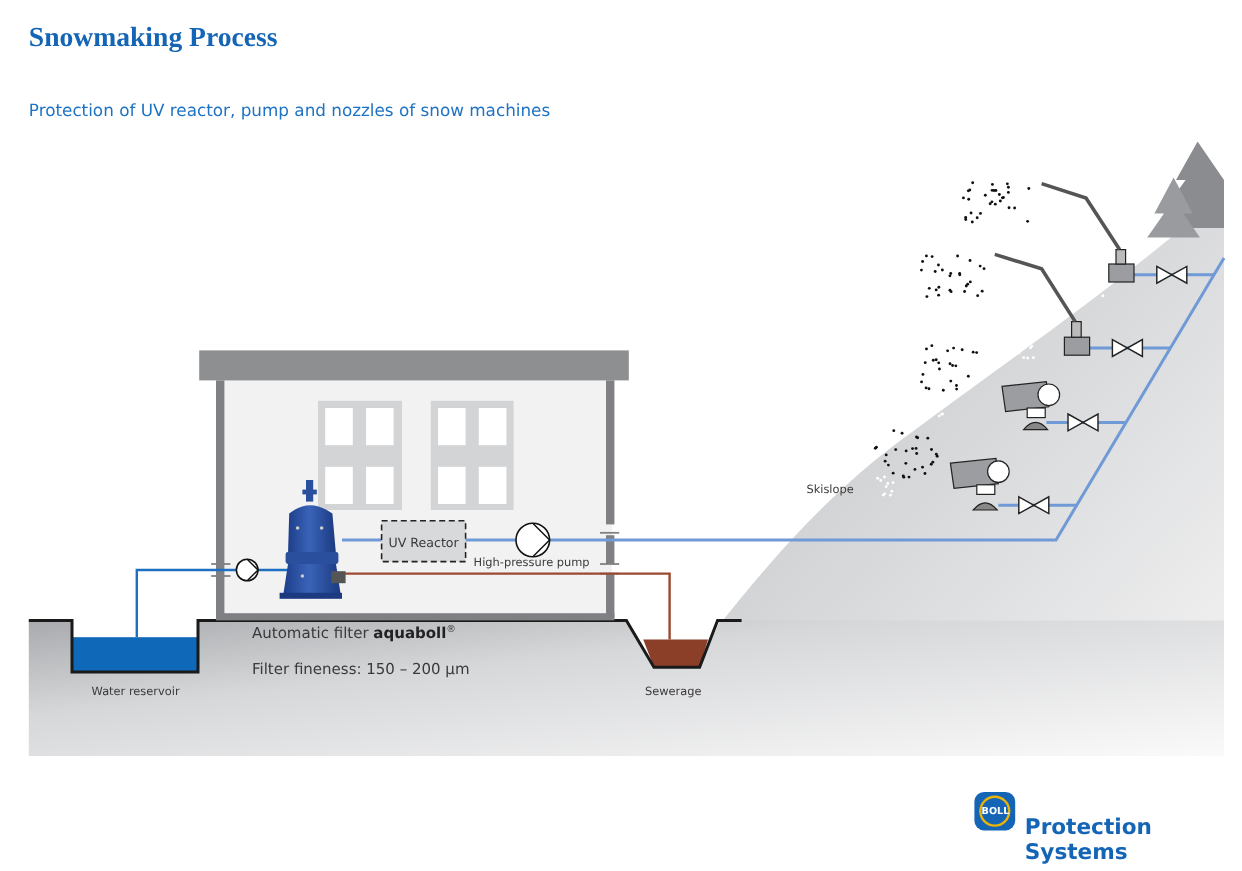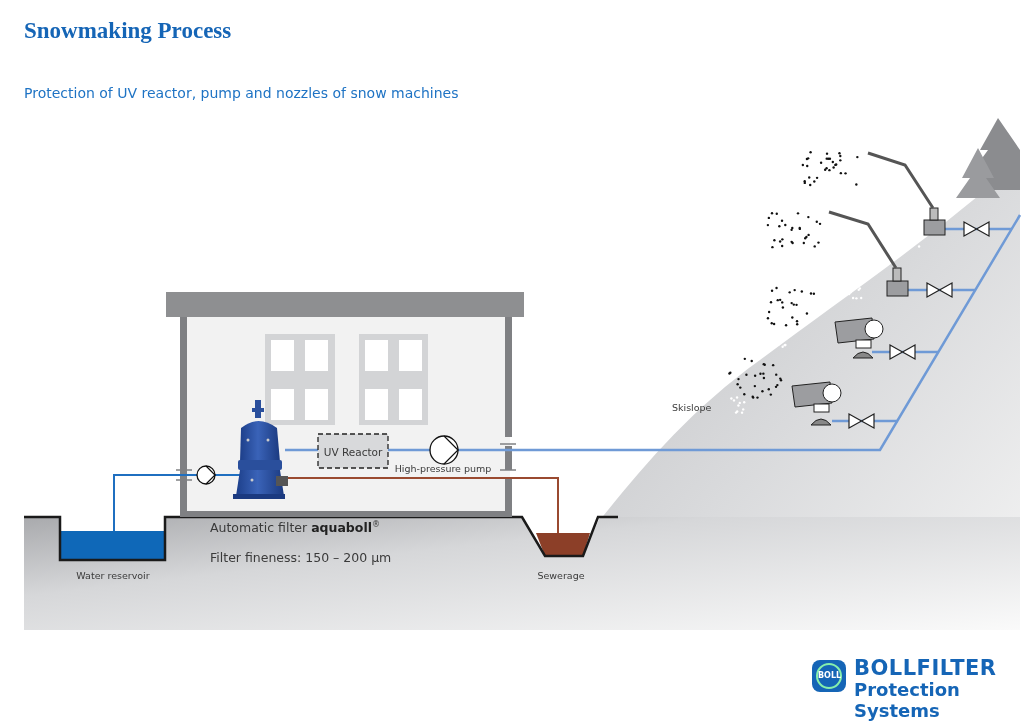--- a/index.html
+++ b/index.html
@@ -5,21 +5,21 @@
   html,body{margin:0;padding:0;background:#ffffff;}
   body{width:1035px;height:726px;position:relative;overflow:hidden;font-family:"DejaVu Sans",sans-serif;}
   .title{position:absolute;left:24px;top:18px;font-family:Liberation Serif, serif;font-weight:bold;font-size:23px;color:#1565b6;letter-spacing:0px;}
   .subtitle{position:absolute;left:24px;top:53px;font-family:"DejaVu Sans",sans-serif;font-size:14px;color:#1e73c4;margin-top:32px;}
   svg#diagram{position:absolute;left:0;top:0;}
   .lbl{font-family:"DejaVu Sans",sans-serif;fill:#3a3a3a;}
   .logo{position:absolute;left:812px;top:658px;width:210px;height:40px;}
   .logo-text1{position:absolute;left:42px;top:-2px;font-family:"DejaVu Sans",sans-serif;font-weight:bold;font-size:21px;color:#1565b6;letter-spacing:0.5px;}
   .logo-text2{position:absolute;left:42px;top:21px;font-family:"DejaVu Sans",sans-serif;font-weight:bold;font-size:18px;color:#1565b6;}
   .logo-badge{position:absolute;left:0;top:2px;width:34px;height:32px;border-radius:8px;background:#1565b6;}
-  .logo-badge .inner{position:absolute;left:4px;top:3px;width:26px;height:26px;border-radius:50%;border:2px solid #86efac;box-sizing:border-box;color:#fff;font-size:8px;font-weight:bold;text-align:center;line-height:22px;}
+  .logo-badge .inner{position:absolute;left:4px;top:3px;width:26px;height:26px;border-radius:50%;border:2px solid #eab308;box-sizing:border-box;color:#fff;font-size:8px;font-weight:bold;text-align:center;line-height:22px;}
 </style>
 </head>
 <body>
 
 <div class="title">Snowmaking Process</div>
 <div class="subtitle">Protection of UV reactor, pump and nozzles of snow machines</div>
 
 <svg id="diagram" width="1035" height="726" viewBox="0 0 1035 726">
   <defs>
     <linearGradient id="groundGrad" x1="0" y1="0" x2="1" y2="1">
@@ -325,15 +325,14 @@
       <circle cx="737.059670781893" cy="397.5514660493827" r="1.2" fill="#fff"></circle>
       <circle cx="744.2128943758573" cy="402.2006944444444" r="1.2" fill="#fff"></circle>
       <circle cx="733.9669410150892" cy="400.3869598765432" r="1.2" fill="#fff"></circle>
     </g>
 </svg>
 
 <div class="logo">
   <div class="logo-badge">
     <div class="inner">BOLL</div>
   </div>
-  <div class="logo-text1">BOLLFILTER</div>
   <div class="logo-text2">Protection Systems</div>
 </div>
 
 </body></html>

